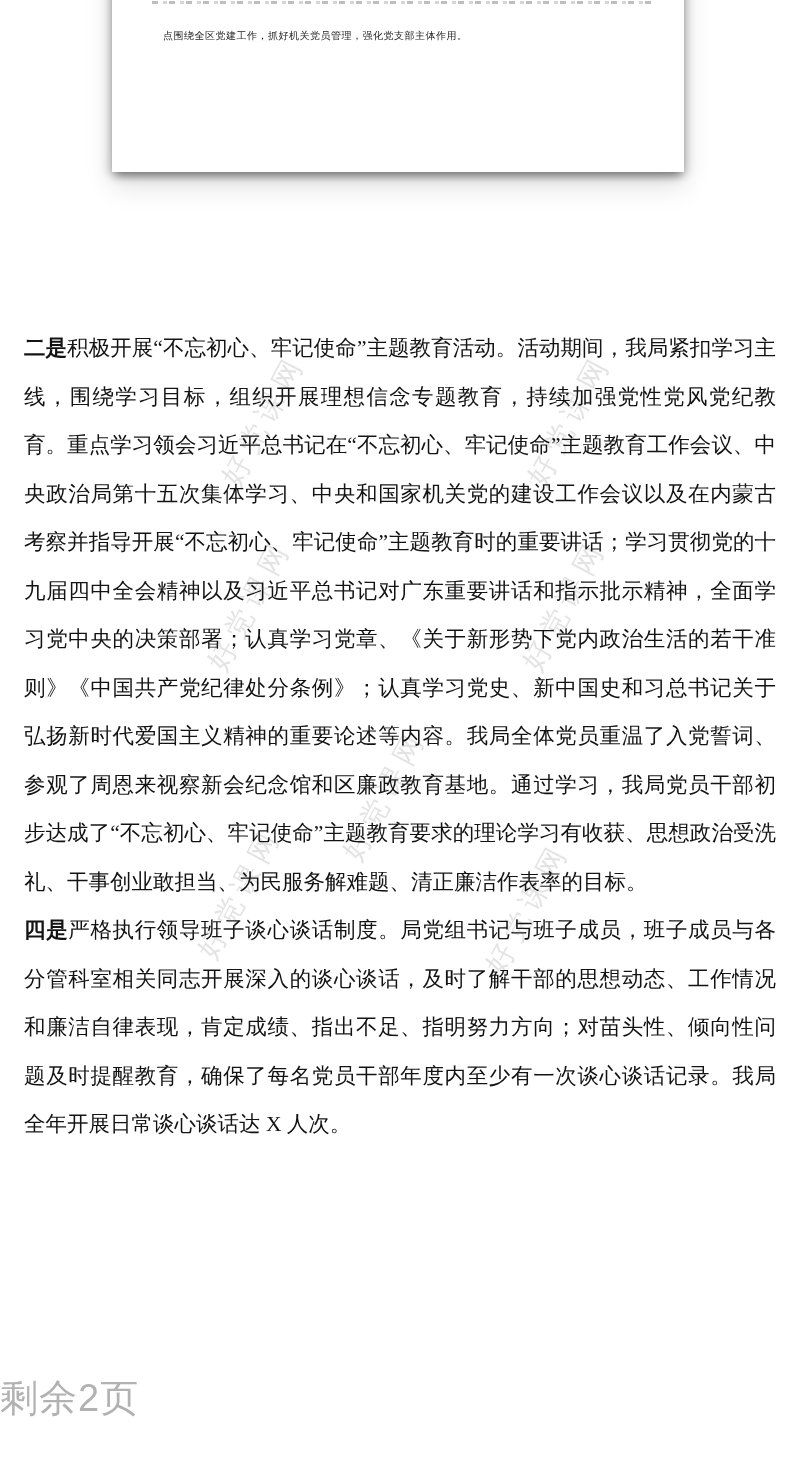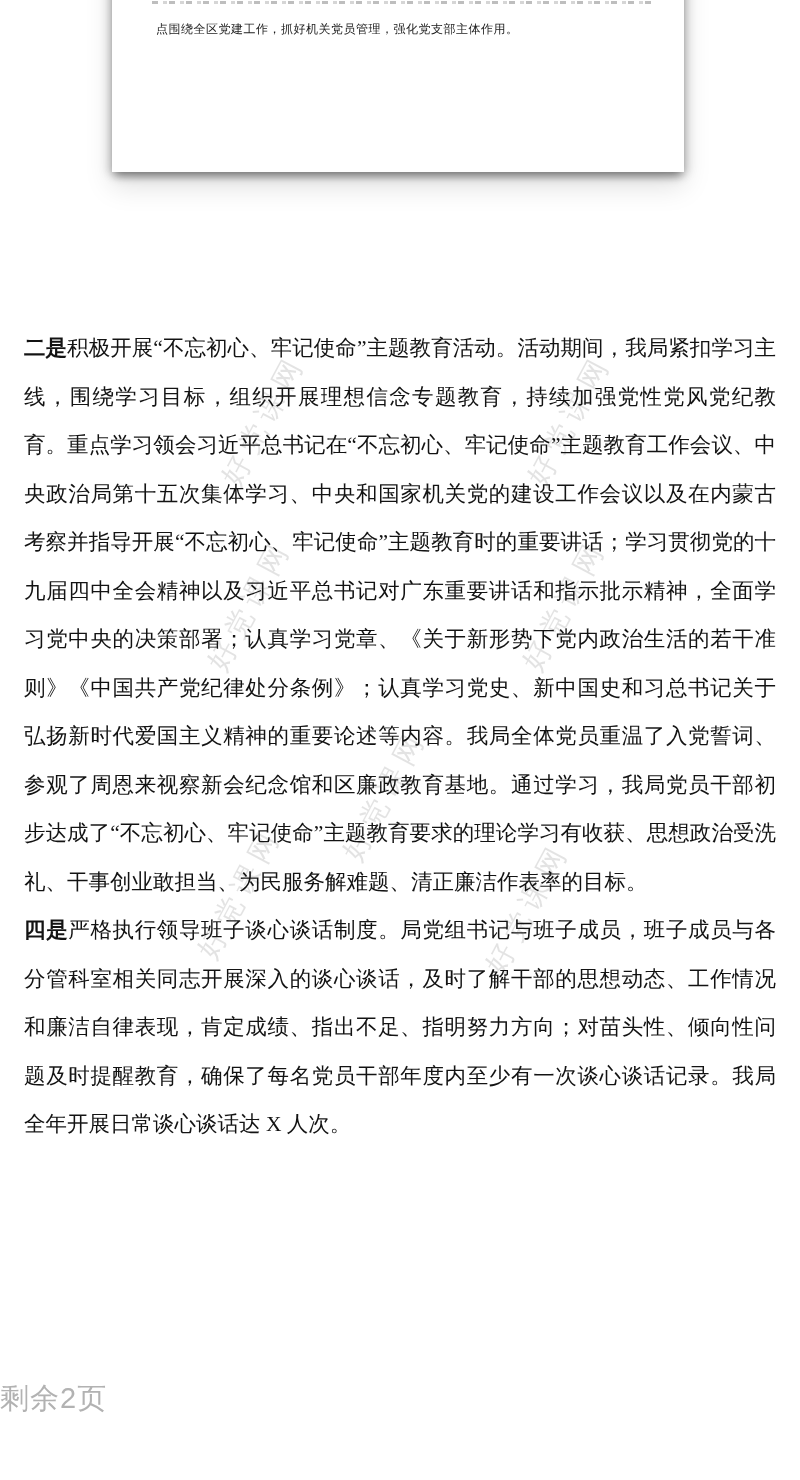--- a/index.html
+++ b/index.html
@@ -40,23 +40,23 @@
     background: repeating-linear-gradient(90deg,
       rgba(40,40,40,0.55) 0 6px, transparent 6px 11px,
       rgba(40,40,40,0.35) 11px 15px, transparent 15px 17px);
     opacity: 0.55;
   }
   .card-text {
     position: absolute;
     top: 14px;
     left: 0;
     right: 0;
-    margin: 4px;
+    margin: 11px;
     font-family: "Liberation Serif", "DejaVu Serif", serif;
-    font-size: 12px;
+    font-size: 10px;
     line-height: 22px;
     color: #1c1c1c;
     letter-spacing: 0.5px;
   }
 
   
   .doc-body {
     position: absolute;
     top: 324px;
     left: 0;
@@ -102,21 +102,21 @@
   
   .footer-note {
     position: absolute;
     top: 1376px;
     left: 0;
     width: 800px;
     display: flex;
     justify-content: flex-start;
     gap: 42px;
     font-family: "Liberation Sans", sans-serif;
-    font-size: 29px;
+    font-size: 38px;
     line-height: 44px;
     color: #b2b2b2;
     letter-spacing: 1px;
     z-index: 2;
   }
 </style>
 </head>
 <body>
 
 <div class="page">

